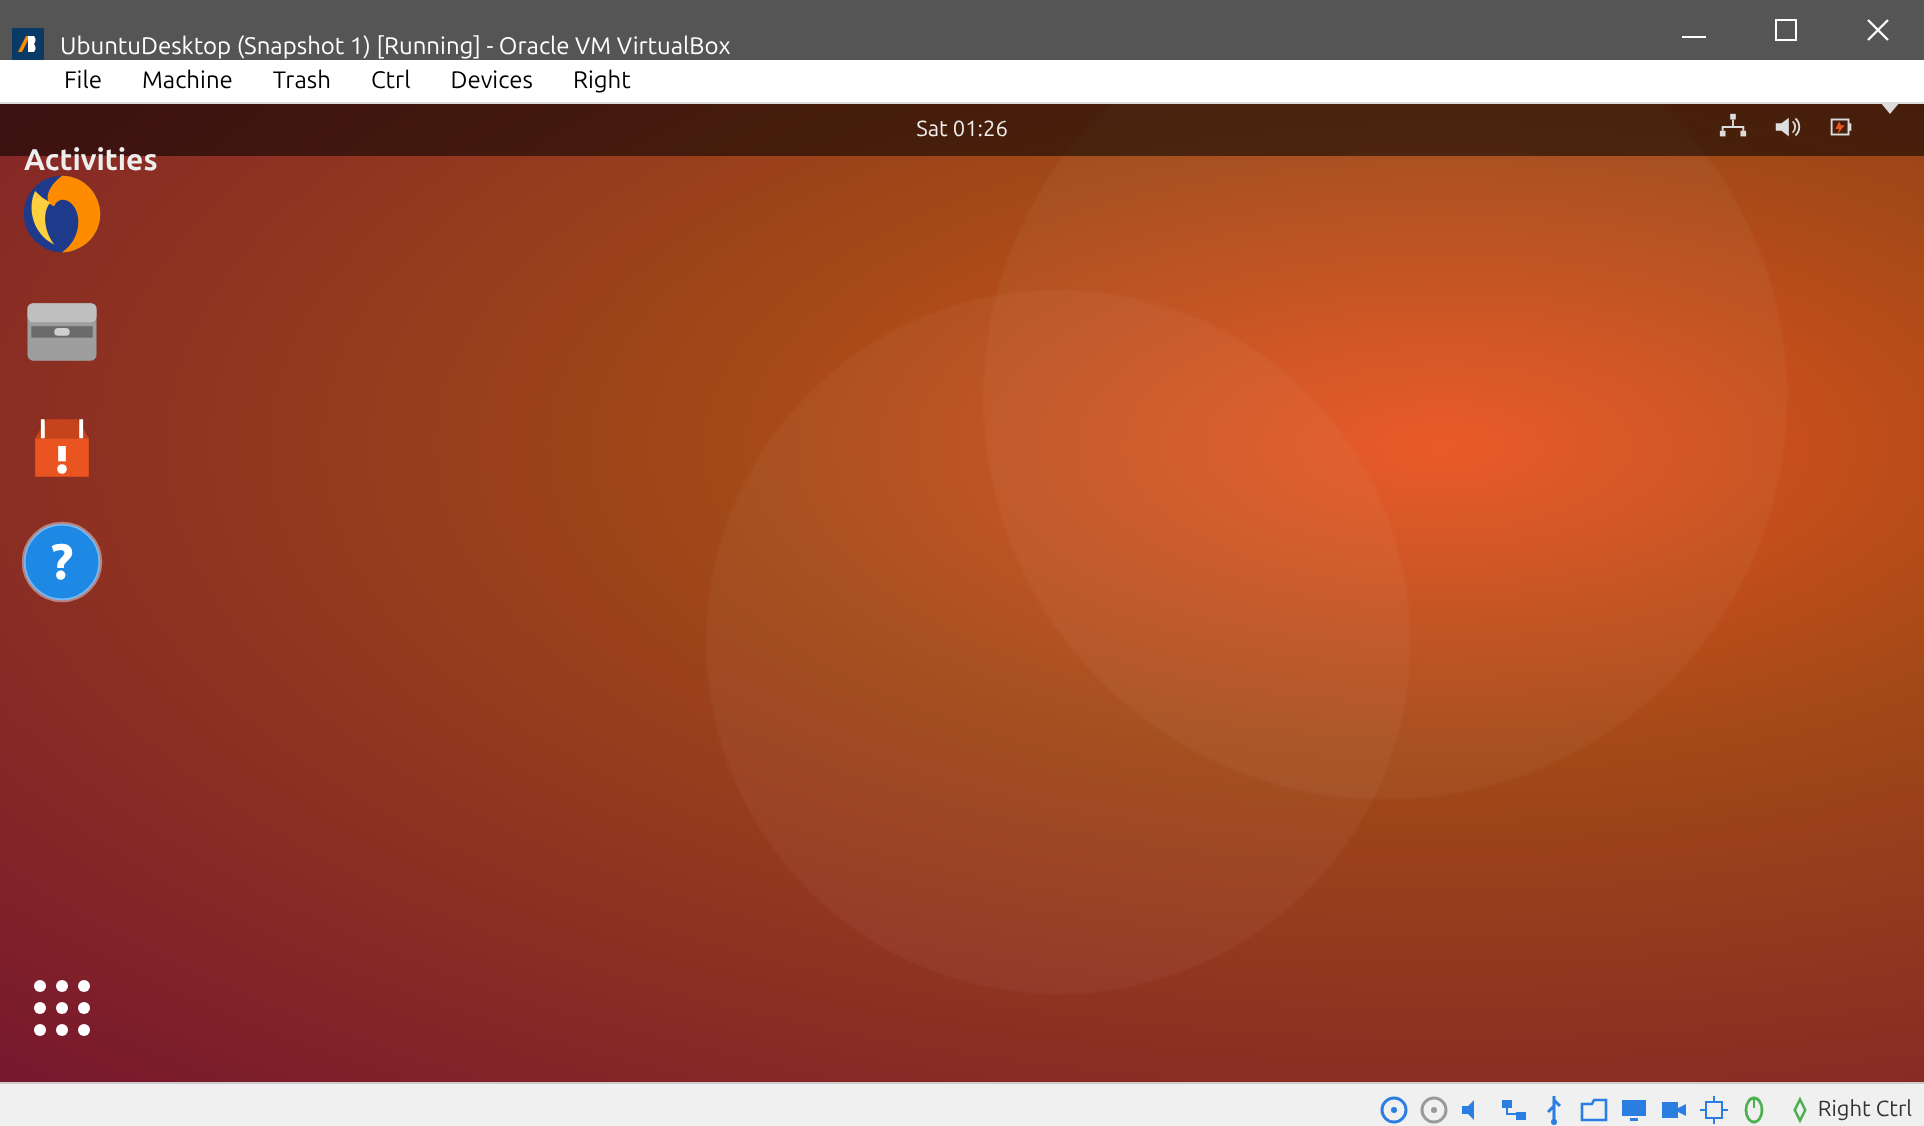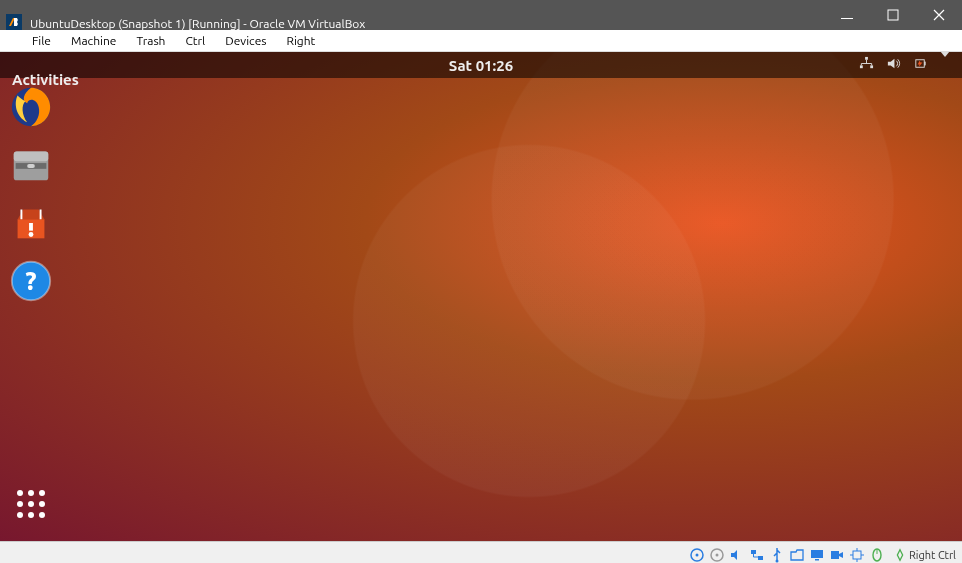--- a/index.html
+++ b/index.html
@@ -47,21 +47,21 @@
       radial-gradient(ellipse at 75% 35%, #e95420 0%, #a24917 35%, #77172e 100%);
   }
   
   .panel {
     position: relative; height: 26px;
     background: rgba(0,0,0,.55); color: #eee;
     display: flex; align-items: center;
     font-size: 14px;
   }
   .activities { font-weight: 700; padding: 0 12px; font-size:15px;margin-top:28px; }
-  .clock { position: absolute; left: 50%; transform: translateX(-50%); font-weight: 700; font-size:15px;}
+  .clock { position: absolute; left: 50%; transform: translateX(-50%); font-weight: 400; font-size:11px;}
   .sys-area { margin-left: auto; display: flex; gap: 12px; padding-right: 12px; align-items:center;}
   .sys-area svg, .sys-area .tri { width: 15px; height: 15px; }
   .tri {
     width: 0; height: 0;
     border-left: 5px solid transparent;
     border-right: 5px solid transparent;
     border-top: 6px solid #ddd;
     margin-top:1px;
   }
   

